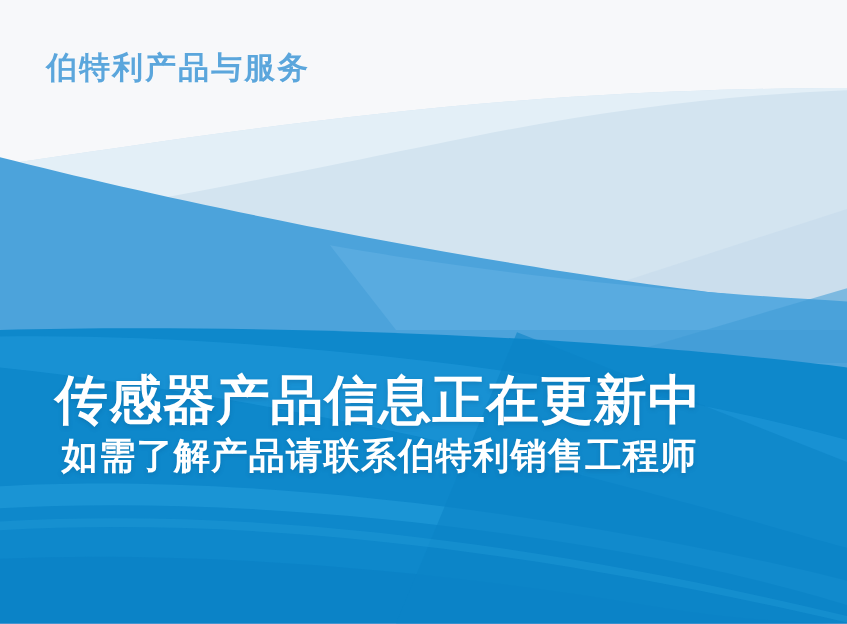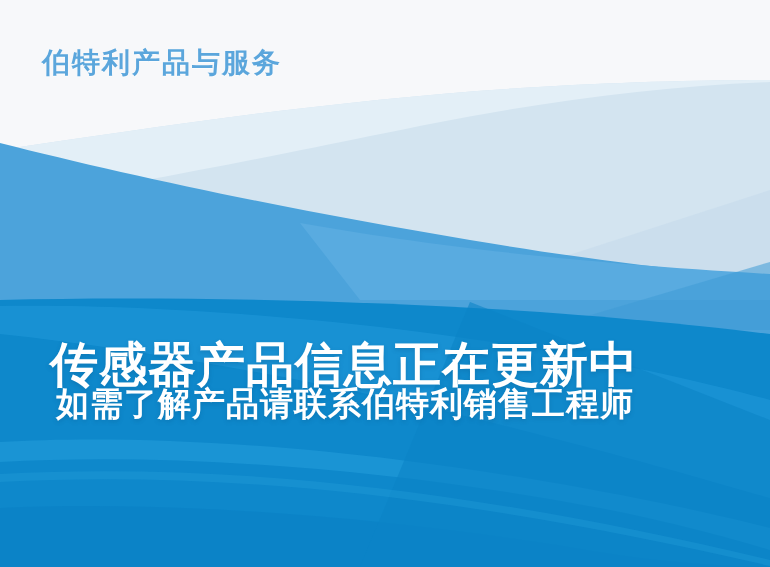--- a/index.html
+++ b/index.html
@@ -15,20 +15,21 @@
     font-family: "DejaVu Sans", "Liberation Sans", sans-serif;
     background: #f7f8fa;
   }
 
   #banner {
     position: relative;
     width: 770px;
     height: 567px;
     overflow: hidden;
     background: #4c1d95;
+    font-family: Liberation Serif, serif;
   }
 
   
   #bg-art {
     position: absolute;
     left: 0;
     top: 0;
     width: 770px;
     height: 567px;
     display: block;
@@ -66,21 +67,21 @@
     color: #ffffff;
     line-height: 1.15;
     white-space: nowrap;
     text-shadow: 0 2px 4px rgba(9,84,134,0.28);
     margin-top: 40px;
   }
 
   .subline {
     position: absolute;
     left: 56px;
-    top: 384px;
+    top: 396px;
     font-size: 33px;
     font-weight: bold;
     letter-spacing: 1px;
     color: #ffffff;
     line-height: 1.2;
     white-space: nowrap;
     text-shadow: 0 2px 4px rgba(9,84,134,0.28);
   }
 </style>
 </head>

